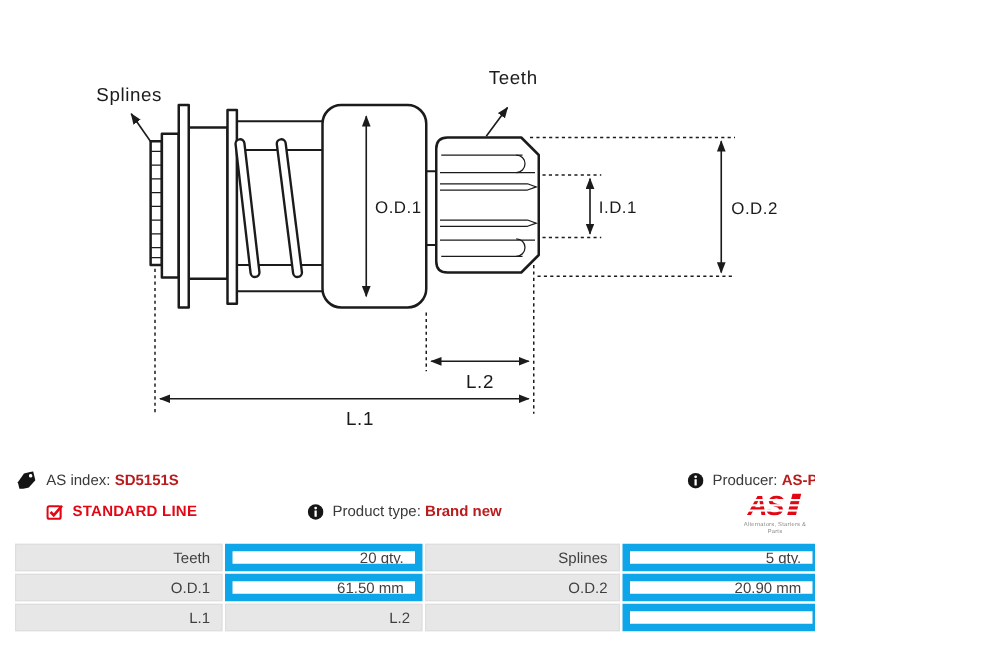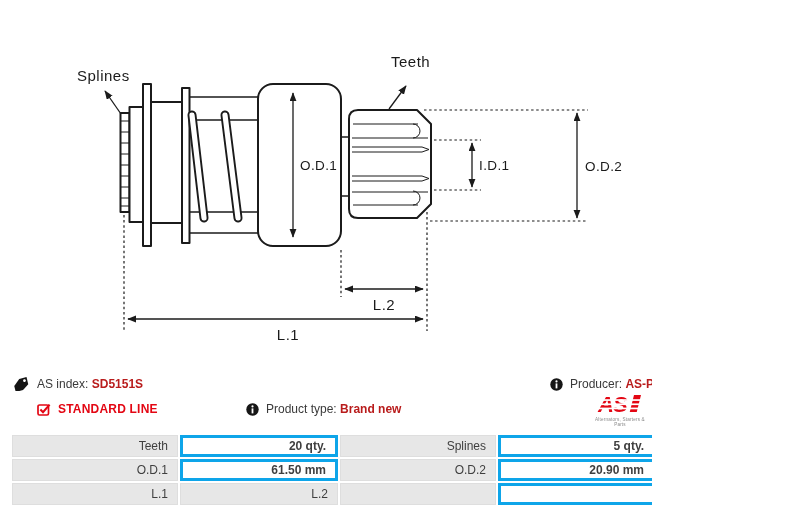--- a/index.html
+++ b/index.html
@@ -21,21 +21,21 @@
   .badge-red{color:#e30613;font-weight:bold;letter-spacing:.2px;}
   .brand{position:absolute;left:591px;top:393px;width:58px;}
   .brand .tagline{font-size:4.6px;color:#8a8a8a;text-align:center;margin-top:1px;
         letter-spacing:.2px;line-height:5px;}
   .spec{position:absolute;left:12px;top:435px;display:grid;
         grid-template-columns:166px 158px 156px 158px;grid-auto-rows:22px;gap:2px;
         font-size:12px;color:#3f3f3f;}
   .cell{box-sizing:border-box;display:flex;align-items:center;justify-content:flex-end;
         padding-right:9px;overflow:hidden;}
   .cell.lab{background:#e7e7e7;border:1px solid #dedede;}
-  .cell.val{background:#fff;border:3px solid #0ea5e9;font-weight:bold;}
+  .cell.val{background:#fff;border:6px solid #0ea5e9;}
 </style>
 </head>
 <body>
 
 <div class="page">
 
   <svg class="drawing" width="655" height="370" viewBox="0 0 655 370">
     <defs>
       <marker id="ah" markerWidth="10" markerHeight="8" refX="8.2" refY="3.5" orient="auto-start-reverse" markerUnits="userSpaceOnUse">
         <path d="M0,0 L9,3.5 L0,7 Z" fill="#1b1b1b"></path>

